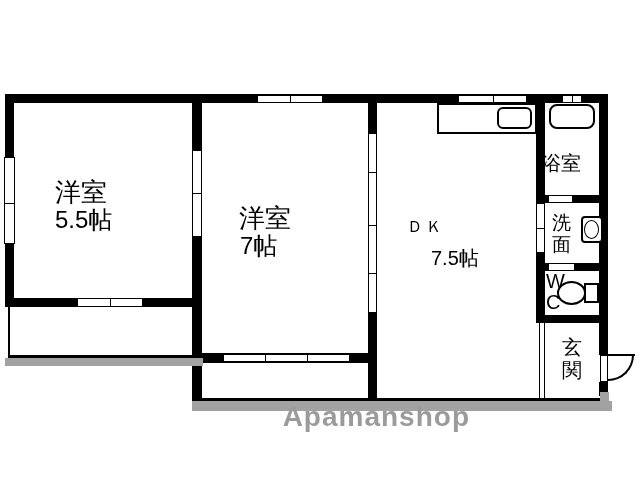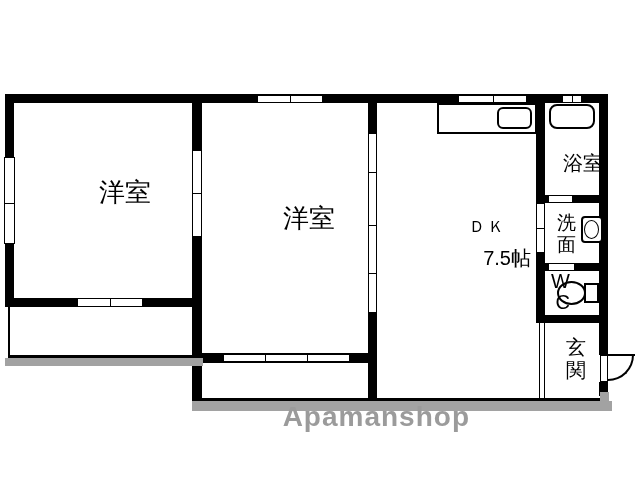--- a/index.html
+++ b/index.html
@@ -3,21 +3,21 @@
 <meta charset="utf-8">
 <style>
   html,body{margin:0;padding:0;background:#fff;}
   #canvas{position:relative;width:640px;height:480px;background:#fff;overflow:hidden;
           font-family:"Liberation Sans","DejaVu Sans",sans-serif;}
   .wall{position:absolute;background:#000;}
   .thin{position:absolute;background:#000;}
   .win{position:absolute;background:#fff;border:1px solid #000;box-sizing:border-box;}
   .shadow{position:absolute;background:#a2a2a2;}
   .fx{position:absolute;background:#fff;border:2px solid #000;box-sizing:border-box;}
-  .lbl{position:absolute;color:#000;text-align:right;white-space:pre-line;
+  .lbl{position:absolute;color:#000;text-align:left;white-space:pre-line;
        font-family:"Liberation Sans","DejaVu Sans",sans-serif;}
   .arc{position:absolute;border:2px solid #000;border-top:none;border-left:none;
        border-radius:0 0 100% 0;box-sizing:border-box;background:transparent;}
   .oval{border-radius:50%;}
   #watermark{position:absolute;color:#9b9b9b;font-weight:bold;letter-spacing:1px;
        text-align:right;font-family:"Liberation Sans","DejaVu Sans",sans-serif;}
 </style>
 </head>
 <body>
 
@@ -81,22 +81,24 @@
 
   <div class="win" style="left:600px;top:355px;width:8px;height:27px;"></div>
   <div class="thin" style="left:608px;top:354px;width:27px;height:2px;"></div>
   <div class="arc" style="left:608px;top:355px;width:26px;height:26px;"></div>
 
   <div class="shadow" style="left:5px;top:358px;width:198px;height:8px;"></div>
   <div class="shadow" style="left:192px;top:401px;width:420px;height:10px;"></div>
   <div class="shadow" style="left:600px;top:392px;width:9px;height:10px;"></div>
 
   <div class="lbl" style="left:55px;top:175px;width:96px;font-size:26px;">洋室</div>
+  <div class="lbl" style="left:55px;top:204px;width:102px;font-size:24px;">5.5帖</div>
 
   <div class="lbl" style="left:239px;top:201px;width:96px;font-size:26px;">洋室</div>
+  <div class="lbl" style="left:240px;top:230px;width:96px;font-size:24px;">7帖</div>
 
   <div class="lbl" style="left:407px;top:217px;width:100px;font-size:16px;letter-spacing:3px;">ＤＫ</div>
   <div class="lbl" style="left:431px;top:245px;width:100px;font-size:20px;">7.5帖</div>
 
   <div class="lbl" style="left:541px;top:150px;width:62px;font-size:20px;">浴室</div>
 
   <div class="lbl" style="left:552px;top:212px;width:24px;font-size:19px;line-height:22px;">洗
 面</div>
 
   <div class="lbl" style="left:546px;top:271px;width:24px;font-size:20px;line-height:21px;">W

